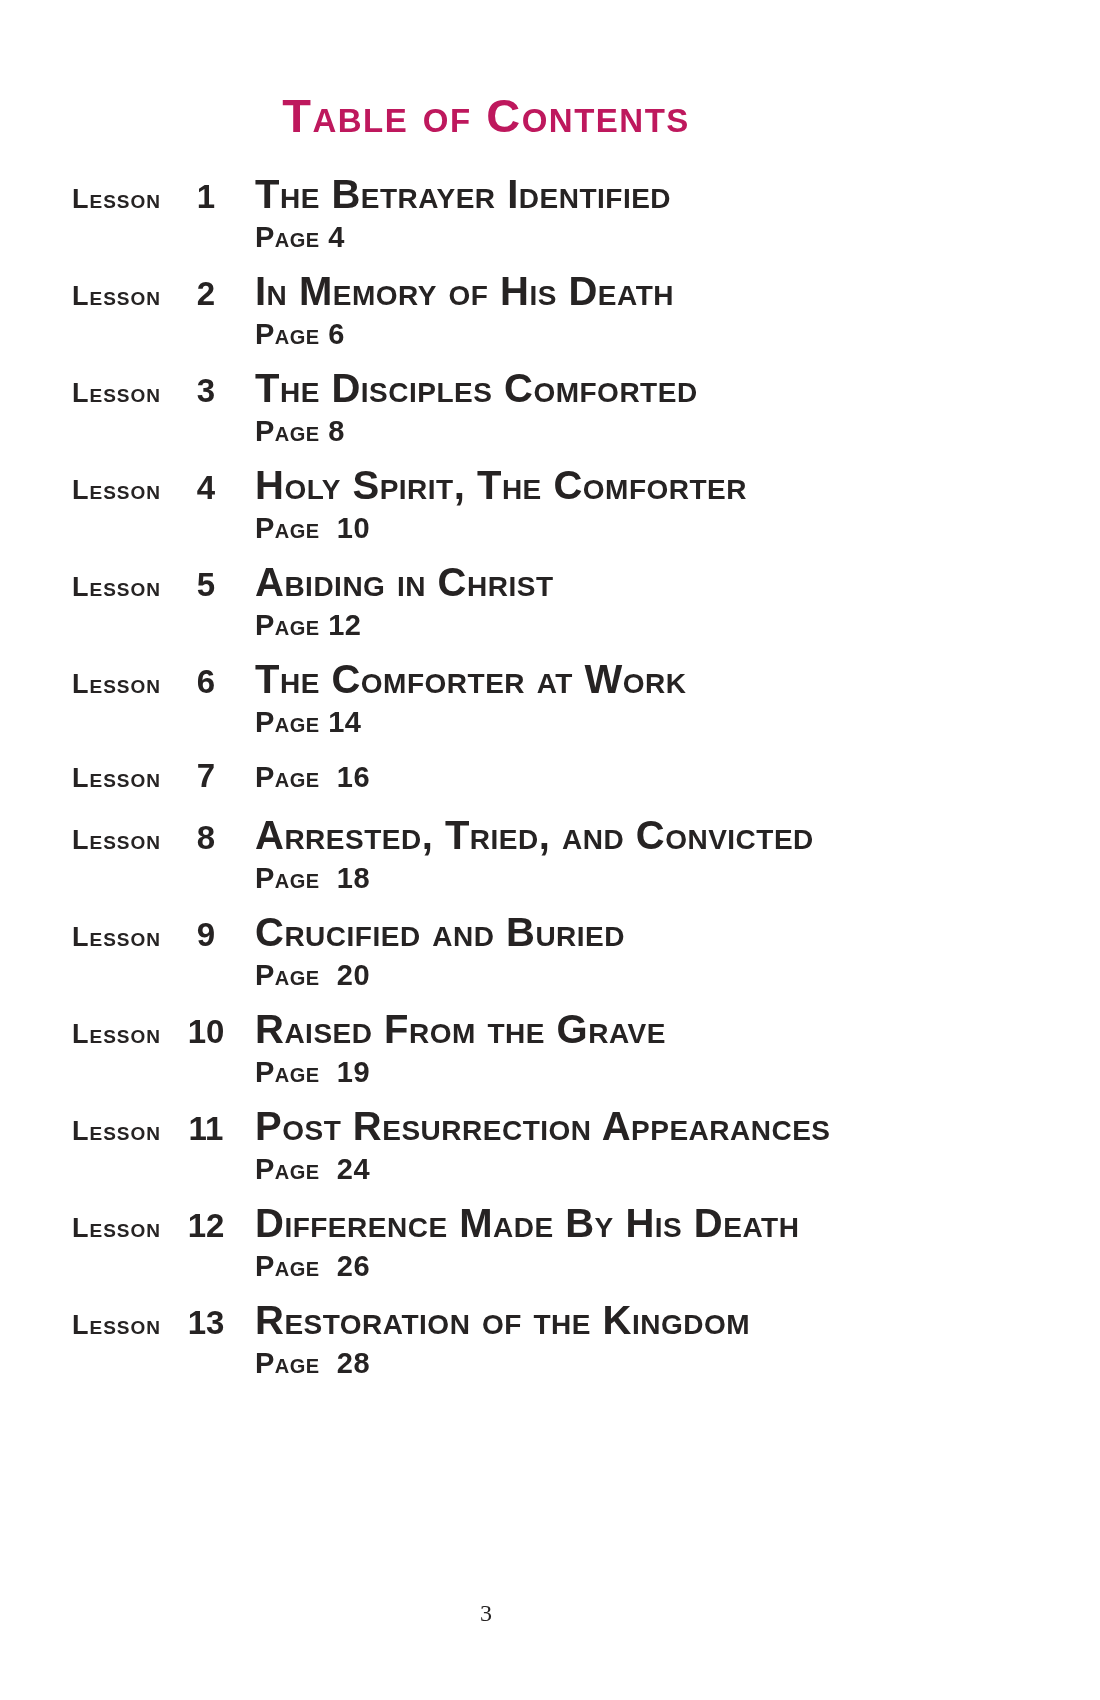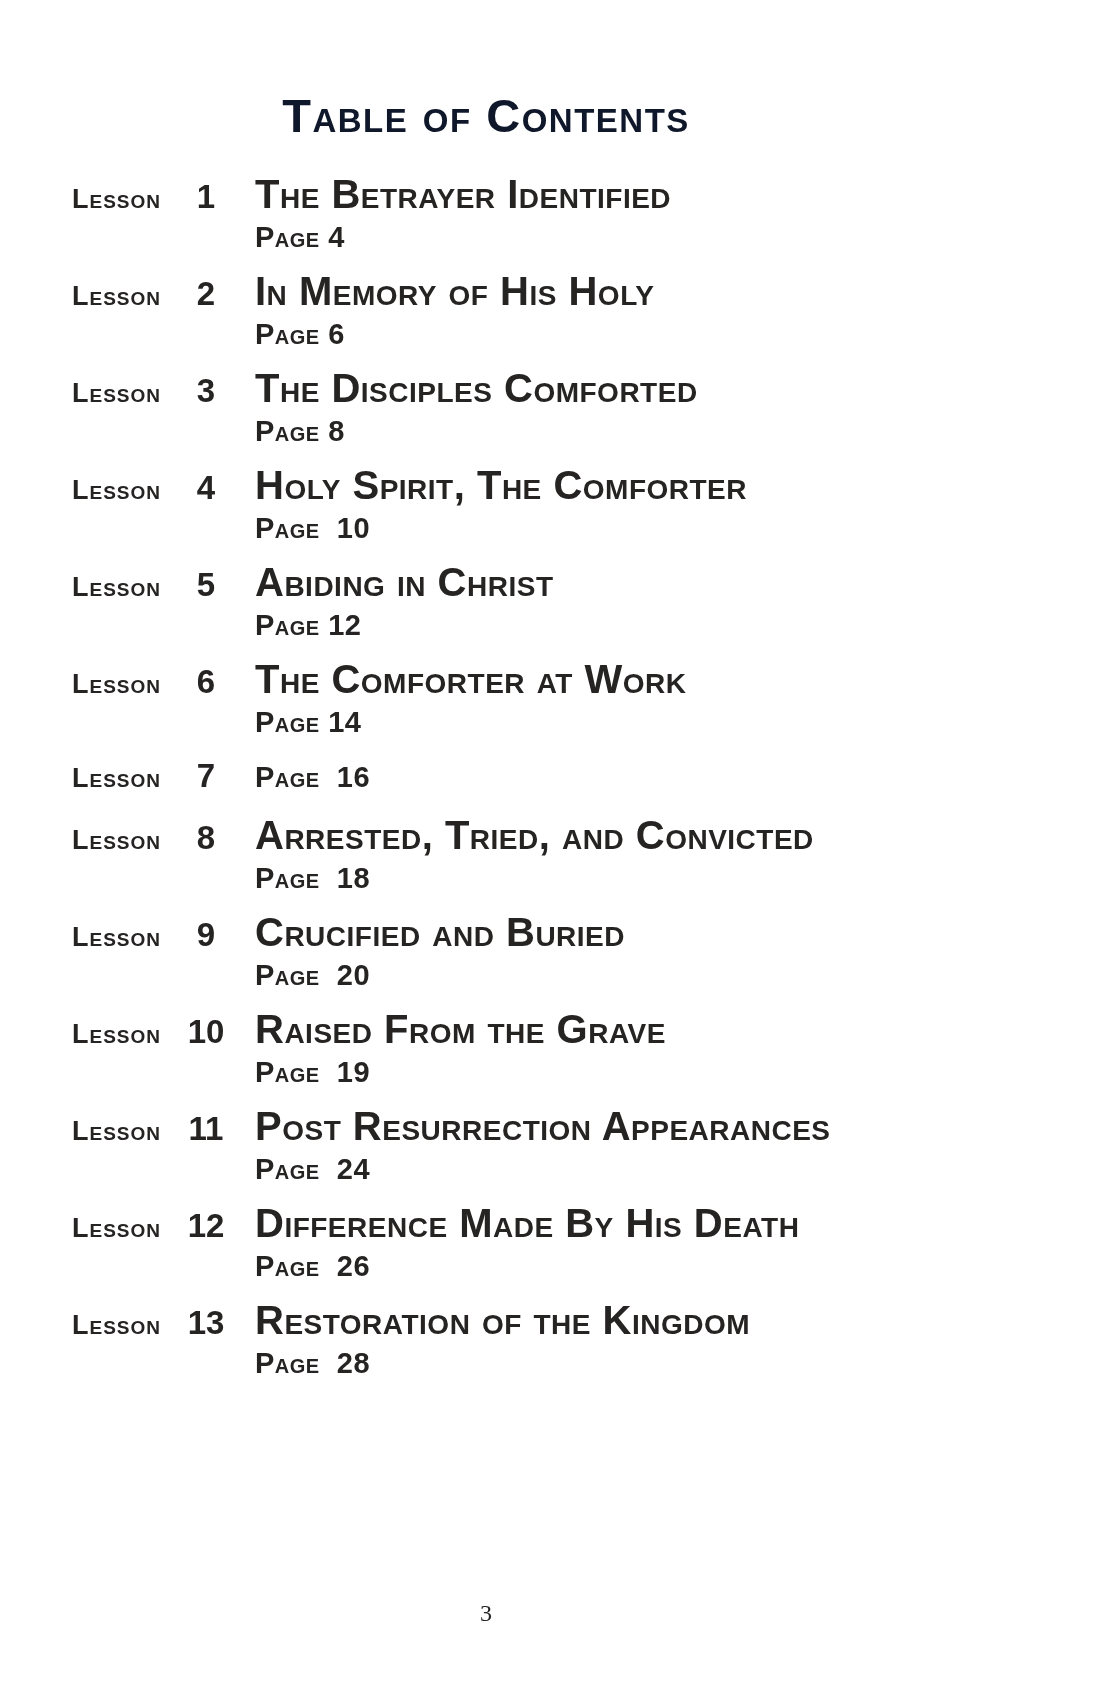--- a/index.html
+++ b/index.html
@@ -28,21 +28,21 @@
   }
   .toc-title {
     margin: 0;
     padding-top: 90px;
     text-align: center;
     font-size: 47px;
     font-weight: 700;
     font-variant: small-caps;
     letter-spacing: 1.5px;
     line-height: 1.1;
-    color: #0f172a;
+    color: #be185d;
   }
   .toc-list {
     margin-top: 32px;
   }
   .toc-row {
     display: grid;
     grid-template-columns: 106px 56px 1fr;
     align-items: baseline;
     margin-bottom: 17px;
   }
@@ -103,21 +103,21 @@
         <div class="toc-row">
           <span class="lesson-label">Lesson</span>
           <span class="lesson-number">1</span>
           <span class="lesson-title">The Betrayer Identified</span>
           <span class="lesson-page">Page 4</span>
         </div>
 
         <div class="toc-row">
           <span class="lesson-label">Lesson</span>
           <span class="lesson-number">2</span>
-          <span class="lesson-title">In Memory of His Holy</span>
+          <span class="lesson-title">In Memory of His Death</span>
           <span class="lesson-page">Page 6</span>
         </div>
 
         <div class="toc-row">
           <span class="lesson-label">Lesson</span>
           <span class="lesson-number">3</span>
           <span class="lesson-title">The Disciples Comforted</span>
           <span class="lesson-page">Page 8</span>
         </div>
 

